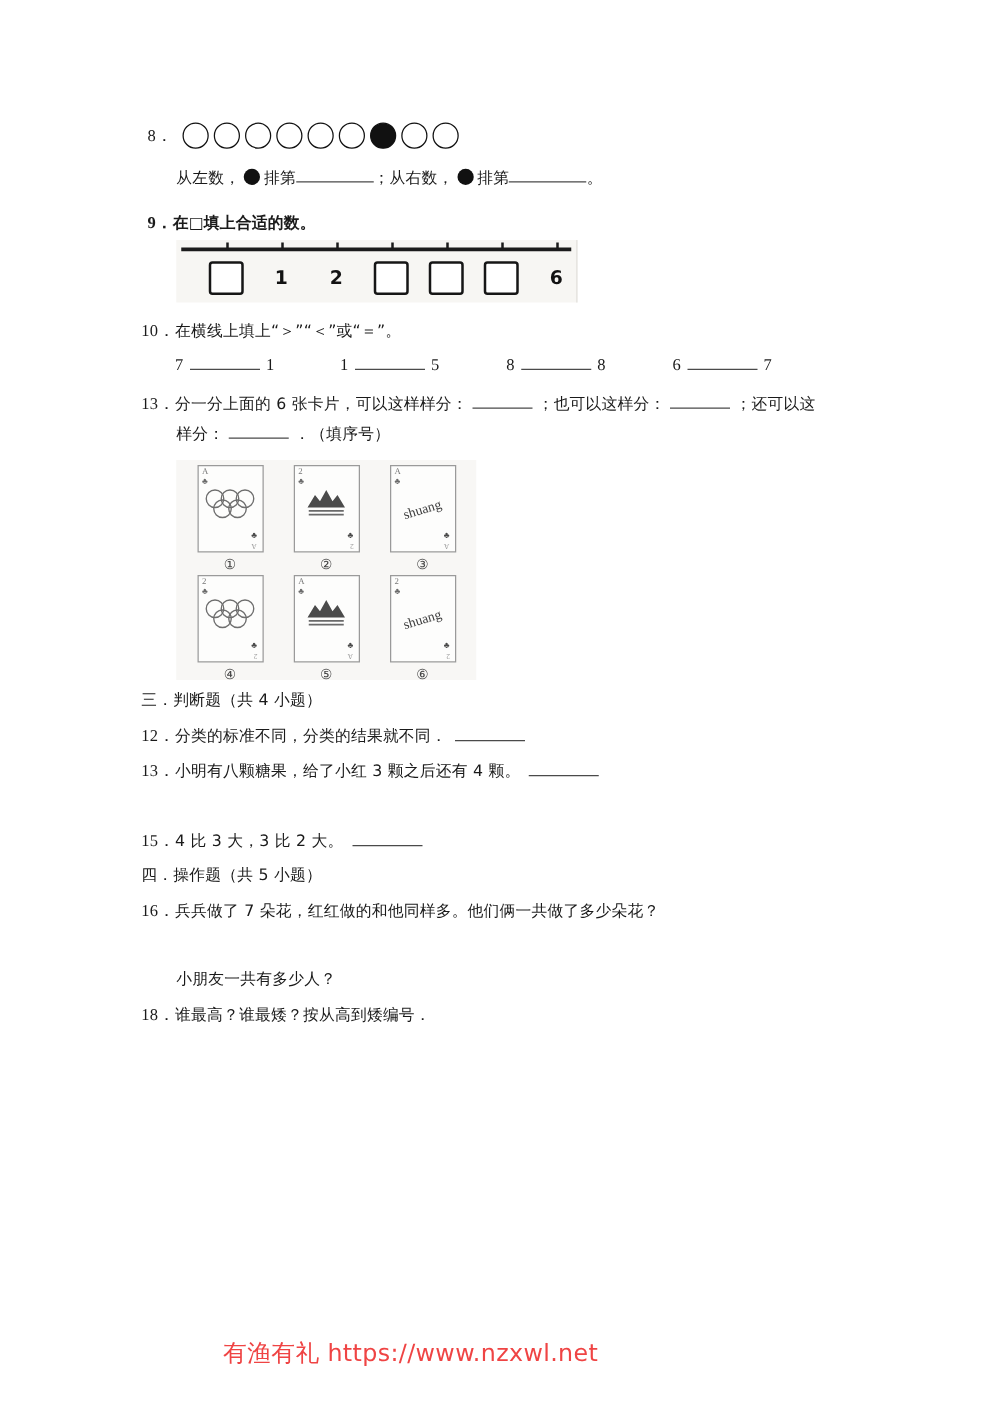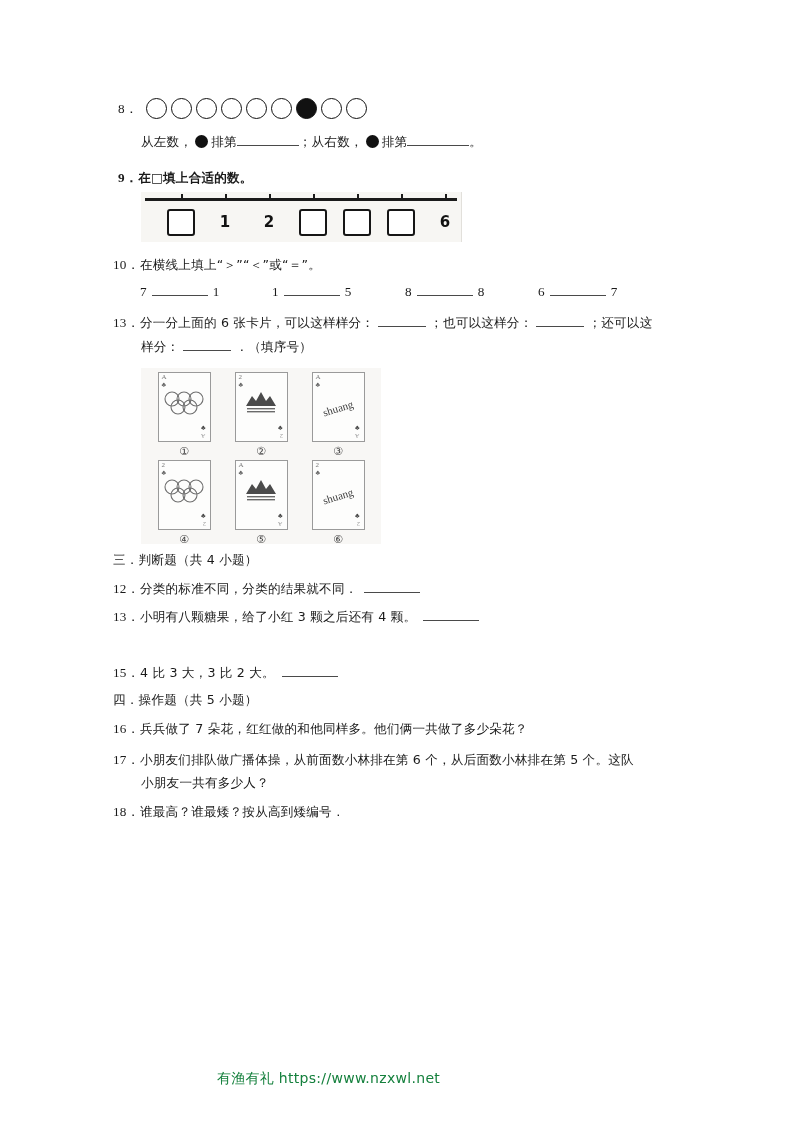--- a/index.html
+++ b/index.html
@@ -212,22 +212,22 @@
   }
 
   
   #footer {
     position: absolute;
     left: 0;
     top: 1070px;
     width: 657px;
     text-align: center;
     font-family: "DejaVu Sans", "Liberation Sans", sans-serif;
-    font-size: 14px;
-    color: #15803d;
+    font-size: 19px;
+    color: #ef4444;
     letter-spacing: 0.3px;
   }
 </style>
 </head>
 <body>
 
 <div class="page">
 
   <div class="qline" style="left:118px; top:99px;">8．</div>
 
@@ -423,23 +423,20 @@
   <div class="qline" style="left:113px; top:663px;">
     <span>15．</span><span class="cjk">4 比 3 大，3 比 2 大。</span><span class="blank b-md" style="margin-left:7px;"></span>
   </div>
 
   <div class="qline cjk" style="left:113px; top:691px;">四．操作题（共 5 小题）</div>
 
   <div class="qline" style="left:113px; top:719px;">
     <span>16．</span><span class="cjk">兵兵做了 7 朵花，红红做的和他同样多。他们俩一共做了多少朵花？</span>
   </div>
 
-  <div class="qline" style="left:113px; top:750px;">
-    <span>17．</span><span class="cjk">小朋友们排队做广播体操，从前面数小林排在第 6 个，从后面数小林排在第 5 个。这队</span>
-  </div>
   <div class="qline cjk" style="left:141px; top:774px;">小朋友一共有多少人？</div>
 
   <div class="qline" style="left:113px; top:802px;">
     <span>18．</span><span class="cjk">谁最高？谁最矮？按从高到矮编号．</span>
   </div>
 
   <div id="footer">有渔有礼 https://www.nzxwl.net</div>
 
 </div>
 

